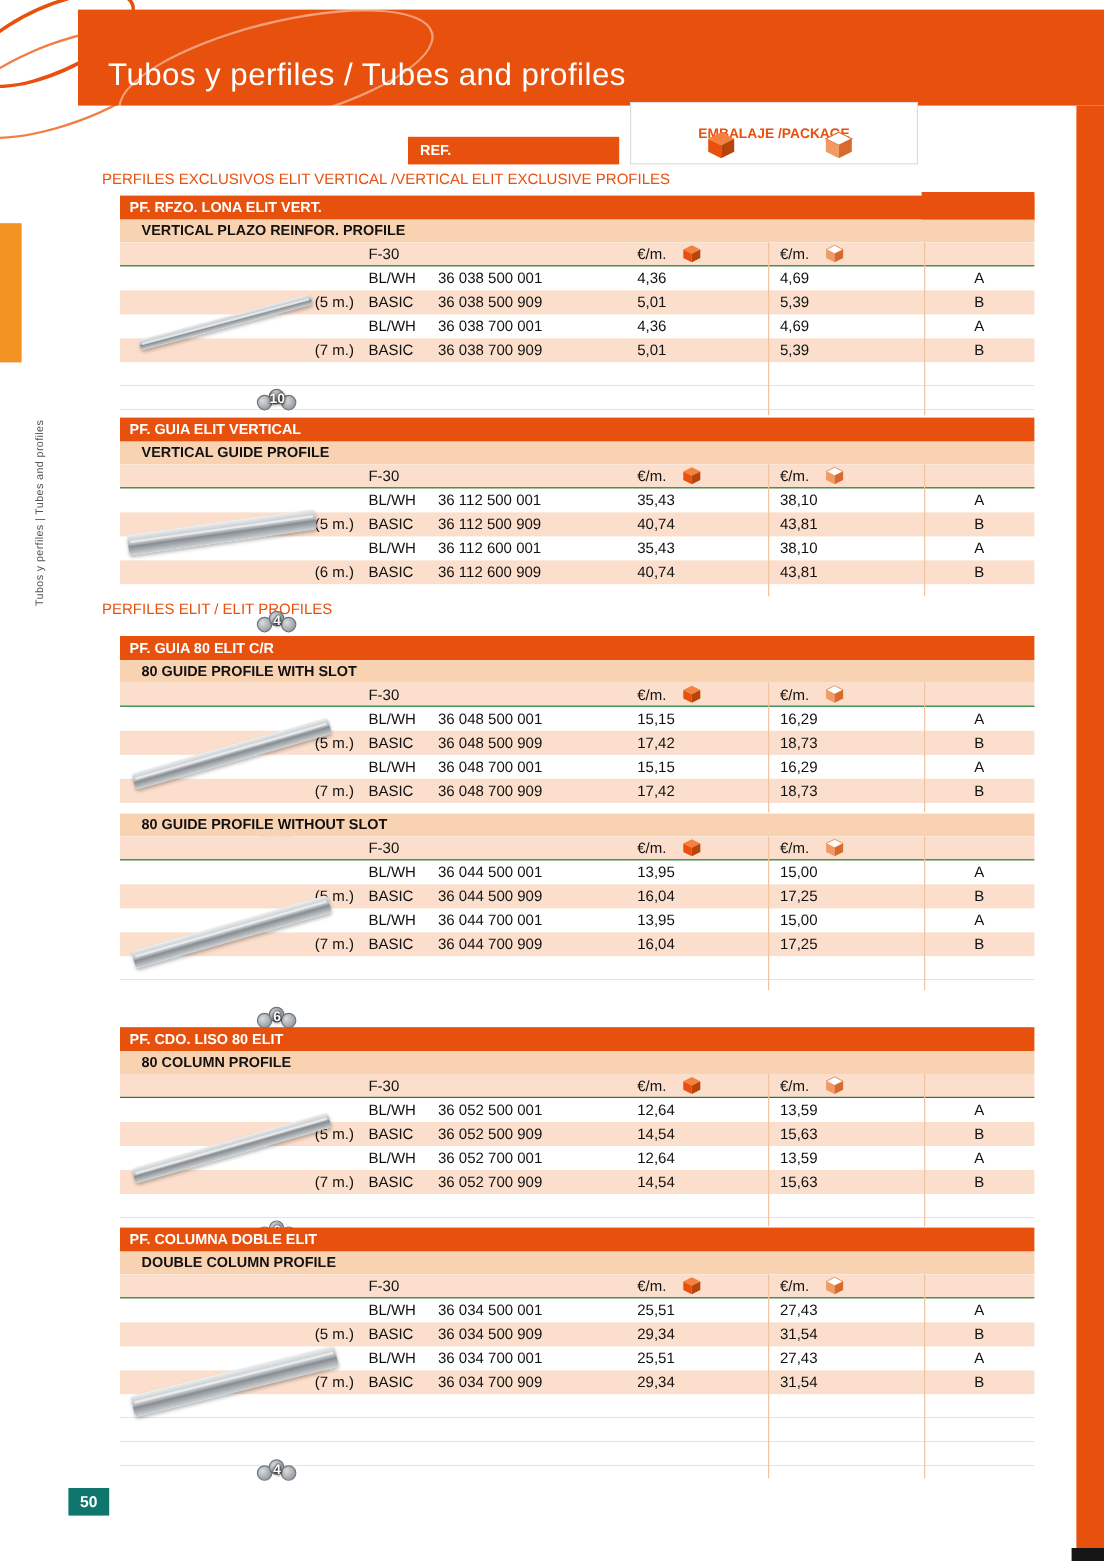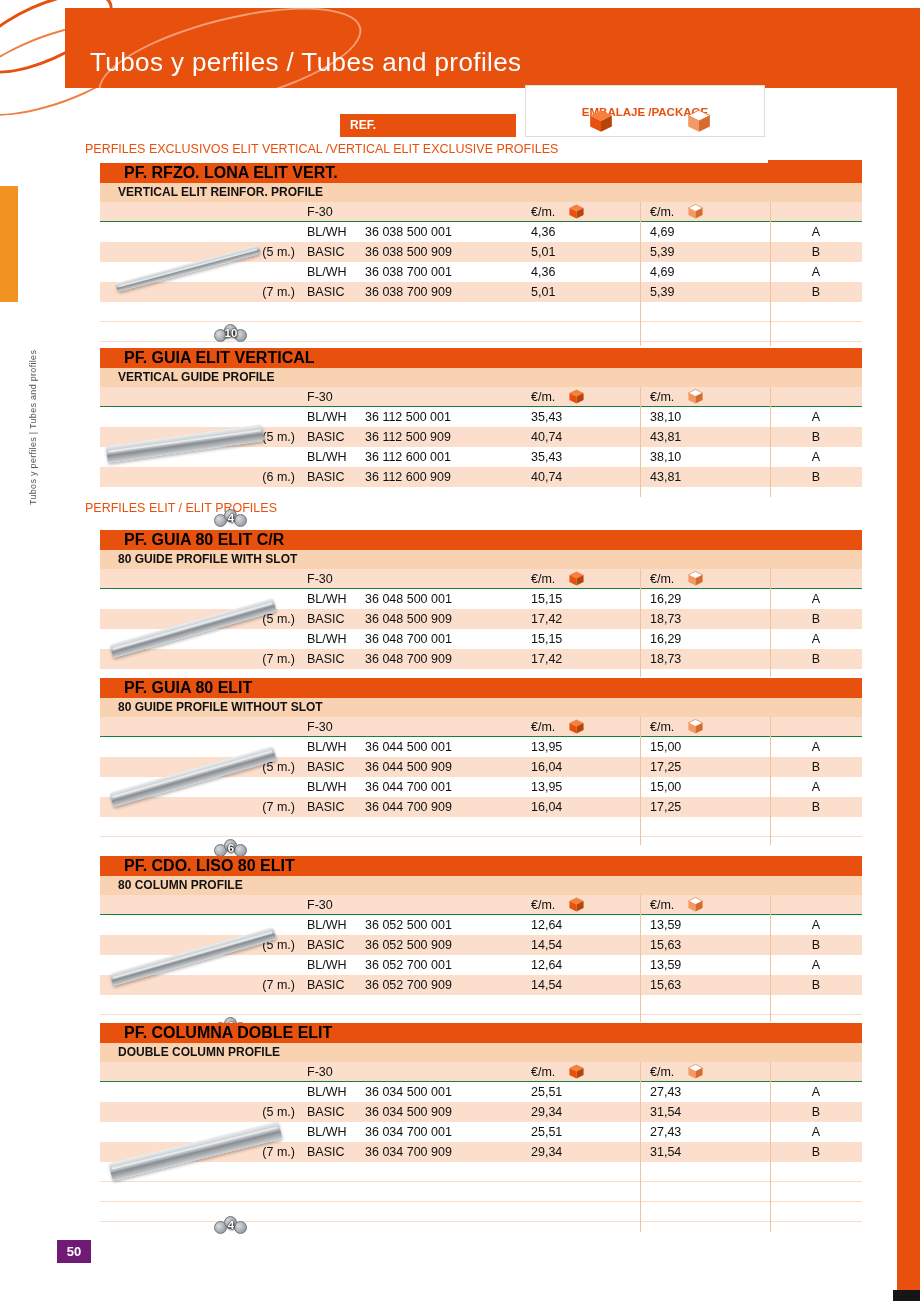--- a/index.html
+++ b/index.html
@@ -22,30 +22,30 @@
   .package-box .pk-title { text-align: center; color: #e8500e; font-weight: bold; font-size: 11.5px; margin-top: 20px; }
   .package-box .pk-icons { position: absolute; left: 0; top: 20px; width: 100%; height: 30px; }
   .pk-icons svg { position: absolute; top: 2px; }
   .pk-icons .icon-a { left: 62px; }
   .pk-icons .icon-b { left: 160px; }
   .delivery-box { position: absolute; left: 768px; top: 112px; width: 94px; height: 25px; background: #e8500e; color: #fff; font-size: 7.5px; font-weight: bold; line-height: 9px; padding: 4px 0 0 8px; margin-top: 48px; }
 
   
   .left-block { position: absolute; left: 0; top: 186px; width: 18px; height: 116px; background: #f29222; }
   .side-text { position: absolute; left: 28px; top: 325px; height: 180px; writing-mode: vertical-rl; transform: rotate(180deg); font-size: 9px; color: #555; letter-spacing: .3px; }
-  .page-num { position: absolute; left: 57px; top: 1240px; width: 34px; height: 23px; background: #701a75; color: #fff; font-size: 13px; font-weight: bold; display: flex; align-items: center; justify-content: center; }
+  .page-num { position: absolute; left: 57px; top: 1240px; width: 34px; height: 23px; background: #0f766e; color: #fff; font-size: 13px; font-weight: bold; display: flex; align-items: center; justify-content: center; }
 
   
   .group-heading { position: absolute; left: 85px; color: #e8500e; font-size: 12.5px; }
   .gh1 { top: 142px; }
   .gh2 { top: 501px; }
 
   
   .product { position: absolute; left: 100px; width: 762px; }
-  .bar-title { height: 20px; background: #e8500e; color: #000000; font-size: 16px; font-weight: bold; line-height: 20px; padding-left: 24px; }
+  .bar-title { height: 20px; background: #e8500e; color: #ffffff; font-size: 12px; font-weight: bold; line-height: 20px; padding-left: 8px; }
   .bar-sub { height: 19px; background: #f9d2b2; color: #111; font-size: 12px; font-weight: bold; line-height: 19px; padding-left: 18px; }
   .tbl { position: relative; background: #fff; }
   .row { display: grid; grid-template-columns: 205px 210px 125px 130px 92px; height: 20px; align-items: center; font-size: 12.5px; color: #111; }
   .row.header, .row.alt { background: #fbdecb; }
   .row.header { border-bottom: 1px solid #15803d; }
   .c-len { text-align: right; padding-right: 10px; }
   .c-ref { padding-left: 2px; white-space: nowrap; }
   .c-ref .finish { display: inline-block; width: 58px; }
   .c-p1 { padding-left: 16px; }
   .c-p2 { padding-left: 10px; }
@@ -116,21 +116,21 @@
   <div class="left-block"></div>
   <div class="side-text">Tubos y perfiles | Tubes and profiles</div>
   <div class="page-num">50</div>
 
   <div class="group-heading gh1">PERFILES EXCLUSIVOS ELIT VERTICAL /VERTICAL ELIT EXCLUSIVE PROFILES</div>
   <div class="group-heading gh2">PERFILES ELIT / ELIT PROFILES</div>
 
   <div class="products-layer">
       <section class="product" style="top: 163px;">
       <div class="bar-title">PF. RFZO. LONA ELIT VERT.</div>
-      <div class="bar-sub">VERTICAL ELIT REINFOR. PROFILE</div>
+      <div class="bar-sub">VERTICAL PLAZO REINFOR. PROFILE</div>
       <div class="tbl">
         <div class="vline vl1"></div>
         <div class="vline vl2"></div>
 
         <div class="row header">
           <div class="c-len"></div>
           <div class="c-ref">F-30</div>
           <div class="c-p1 hdr">
             <span>€/m.</span>
             <svg viewBox="0 0 24 24" width="17" height="17">
@@ -337,21 +337,20 @@
         <div class="profile"></div>
         <div class="badge">
           <span class="t t1"></span>
           <span class="t t2"></span>
           <span class="t t3"></span>
           <span class="badge-num">6</span>
         </div>
       </div>
     </section>
       <section class="product" style="top: 678px;">
-      <div class="bar-title">PF. GUIA 80 ELIT</div>
       <div class="bar-sub">80 GUIDE PROFILE WITHOUT SLOT</div>
       <div class="tbl">
         <div class="vline vl1"></div>
         <div class="vline vl2"></div>
 
         <div class="row header">
           <div class="c-len"></div>
           <div class="c-ref">F-30</div>
           <div class="c-p1 hdr">
             <span>€/m.</span>

